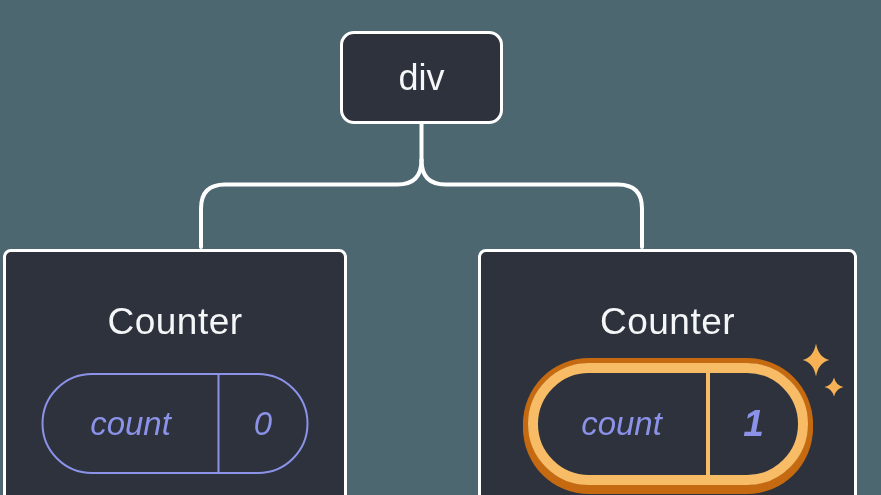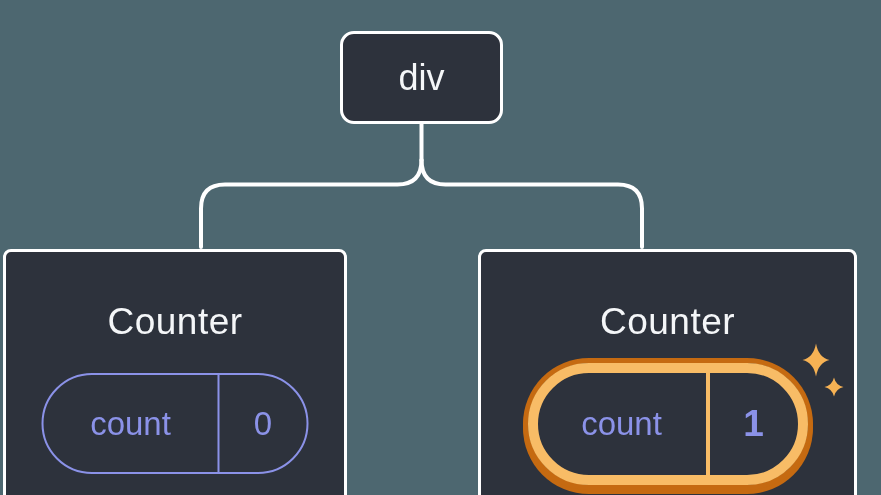--- a/index.html
+++ b/index.html
@@ -61,20 +61,21 @@
   .pill.highlighted{
     top:111px;width:280px;height:122px;
     border:10px solid var(--highlight-gold);
     box-shadow:0 0 0 5px var(--highlight-orange),
                0 4px 0 5px var(--highlight-orange);
   }
   .pill-cell{
     display:flex;align-items:center;justify-content:center;
     color:var(--state-purple);
     font-size:33px;
+    font-style:italic;
   }
   .pill-cell.key{flex:1;}
   .pill.plain  .pill-cell.value{width:89px;border-left:2px solid var(--state-purple);}
   .pill.highlighted .pill-cell.value{width:92px;border-left:4px solid var(--highlight-gold);}
   .pill.highlighted .pill-cell.value{font-weight:bold;font-size:37px;}
   .sparkles{
     position:absolute;left:795px;top:314px;width:56px;height:66px;
     pointer-events:none;
   }
 </style>

